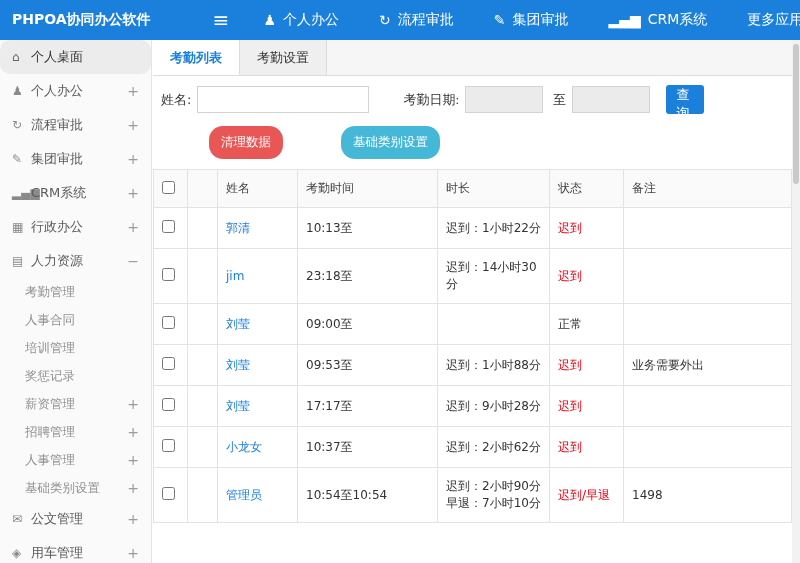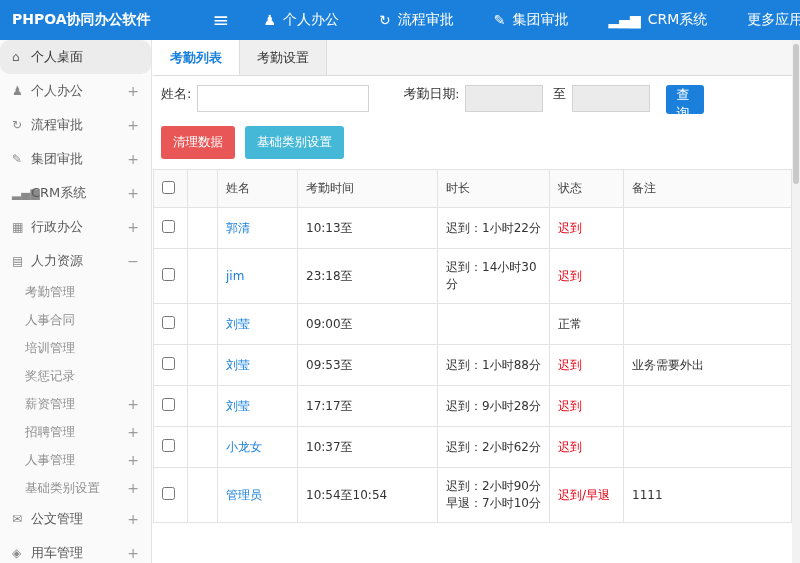--- a/index.html
+++ b/index.html
@@ -29,31 +29,31 @@
   .side-item.sub { height:28px; line-height:28px; padding:0 12px 0 25px; font-size:12.5px; color:#919191; }
 
   
   .content { position:absolute; top:40px; left:153px; right:8px; bottom:0; background:#fff; overflow:hidden; }
 
   .tabsbar { height:36px; background:#f6f6f6; border-bottom:1px solid #dcdcdc; display:flex; }
   .tab { padding:0 17px; line-height:35px; font-size:13px; color:#333; border-right:1px solid #dcdcdc;
          cursor:pointer; background:#efefef; }
   .tab.active { background:#fff; color:#1b80dc; font-weight:bold; border-bottom:1px solid #fff; }
 
-  .filterbar { display:flex; align-items:flex-start; padding:9px 8px; font-size:13px; color:#333; }
+  .filterbar { display:flex; align-items:center; padding:9px 8px; font-size:13px; color:#333; }
   .filterbar label { margin-right:6px; white-space:nowrap; }
   .lbl-date { margin-left:34px;font-family:Liberation Serif, serif; }
   .lbl-to { margin:0 10px; }
   .input-name { width:172px; height:27px; border:1px solid #d3d3d3; padding:0 6px; font-size:12px; background:#fff; }
   .input-date { width:78px; height:27px; border:1px solid #d3d3d3; padding:0 6px; font-size:12px; background:#ebebeb; }
   .btn-search { margin-left:16px; width:38px; height:29px; background:#1b80dc; color:#fff; border:none;
                 border-radius:3px; font-size:13px; letter-spacing:4px; cursor:pointer; }
 
   .actionbar { display:flex; gap:10px; padding:3px 8px 10px; }
-  .btn { border:none; border-radius:3px; color:#fff; font-size:12.5px; padding:8px 12px; cursor:pointer; white-space:nowrap; }
+  .btn { border:none; border-radius:14px; color:#fff; font-size:12.5px; padding:8px 12px; cursor:pointer; white-space:nowrap;margin-left:48px; }
   .btn-danger { background:#e85656; }
   .btn-export { background:#45b8d8; }
 
   
   table.grid { width:100%; border-collapse:collapse; font-size:12px; color:#333; table-layout:fixed; }
   .grid th, .grid td { border:1px solid #e3e3e3; padding:10px 8px; text-align:left; vertical-align:middle;
                        overflow:hidden; }
   .grid th { background:#fafafa; font-weight:normal; color:#444; height:34px; }
   .grid td { height:41px; }
   .grid input[type=checkbox] { margin:0; width:13px; height:13px; }
@@ -333,21 +333,21 @@
               <span class="name-link">管理员</span>
             </td>
             <td>10:54至10:54</td>
             <td>
               <div class="dur-line">迟到：2小时90分</div>
               <div class="dur-line">早退：7小时10分</div>
             </td>
             <td>
               <span class=" red">迟到/早退</span>
             </td>
-            <td>1111</td>
+            <td>1498</td>
           </tr>
         </tbody>
     </table>
 
   </main>
 
   <div class="vscroll">
     <div class="thumb"></div>
   </div>
 

